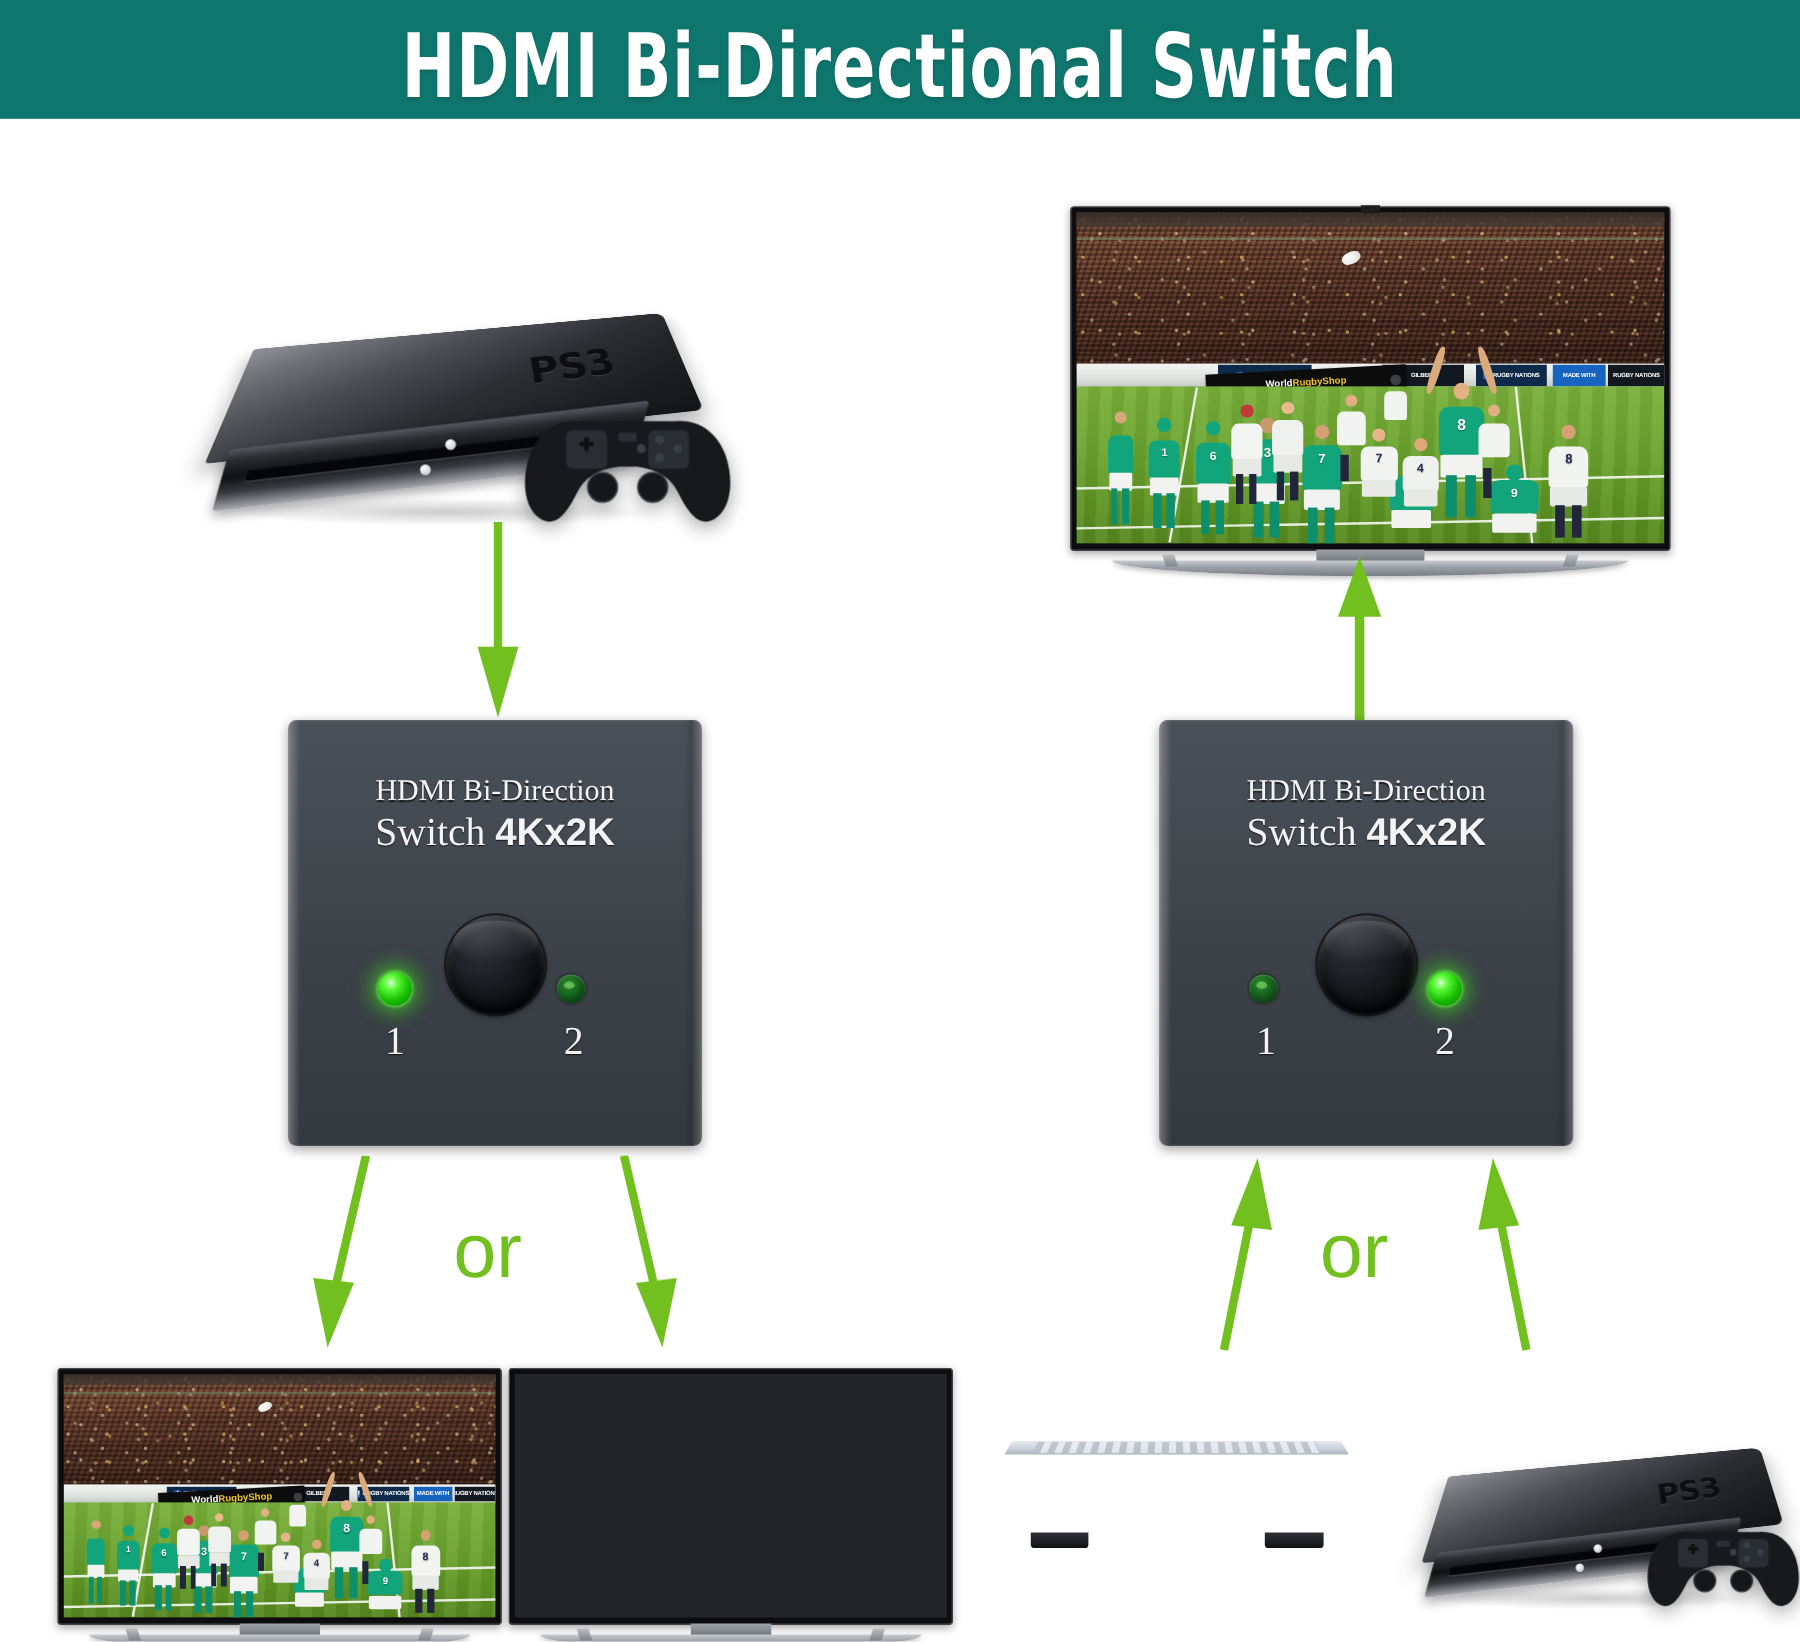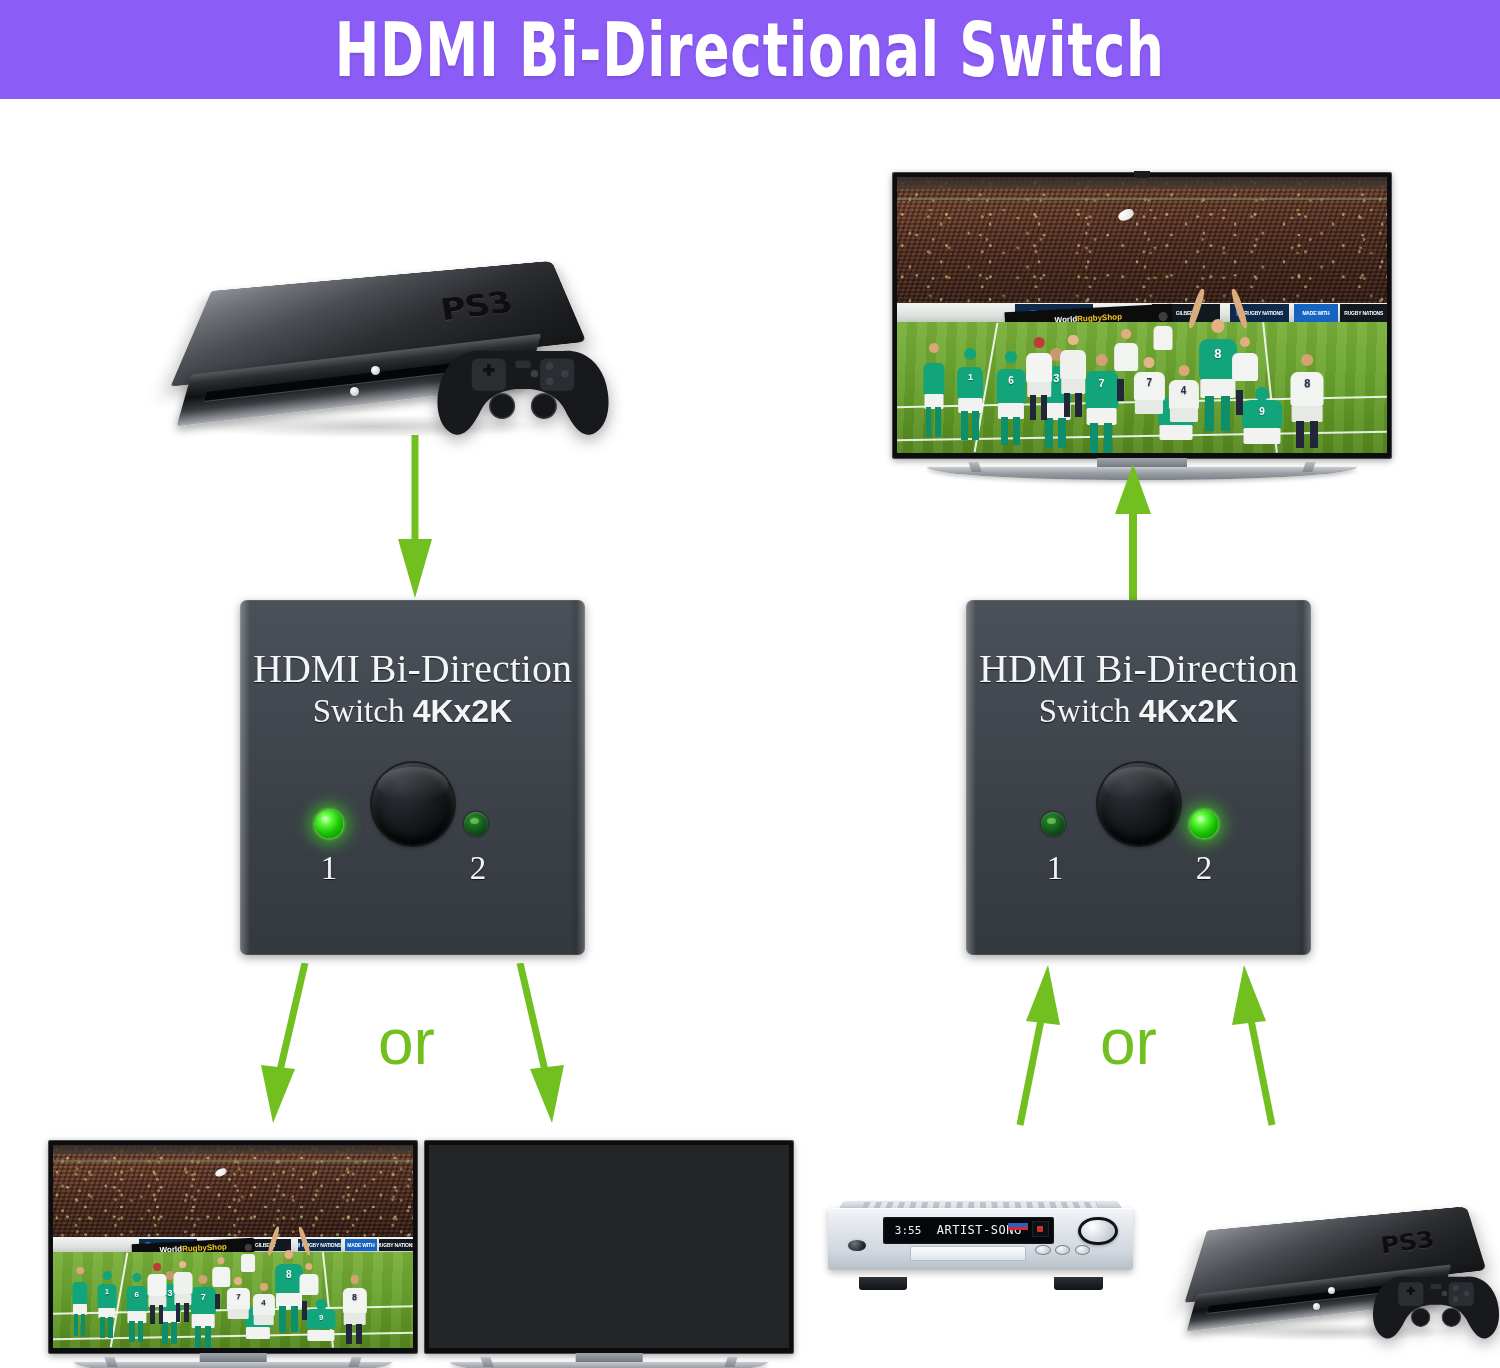--- a/index.html
+++ b/index.html
@@ -8,22 +8,22 @@
     width:1500px; height:1368px;
     background:#ffffff;
     font-family:"Liberation Sans", sans-serif;
     overflow:hidden;
     position:relative;
   }
 
   
   .banner{
     position:absolute; left:0; top:0; width:1500px; height:99px;
-    background:#8b5cf6;
-    display:flex; align-items:center; justify-content:center;
+    background:#0f766e;
+    display:flex; align-items:flex-end; justify-content:center;
   }
   .banner-title{
     color:#ffffff;
     font-family:"DejaVu Sans Condensed","Liberation Sans", sans-serif;
     font-weight:700;
     font-size:74px;
     letter-spacing:1px;
     transform:scaleX(.80);
     transform-origin:center;
     white-space:nowrap;
@@ -52,21 +52,21 @@
   .switch::after{ 
     content:""; position:absolute; right:0; top:0; width:16px; height:100%;
     background:linear-gradient(270deg,rgba(255,255,255,.22),rgba(0,0,0,.12) 55%,rgba(0,0,0,0));
   }
   .switch-label{
     position:absolute; left:0; top:45px; width:100%;
     text-align:center; pointer-events:none;
   }
   .switch-line1{
     font-family:"Liberation Serif","DejaVu Serif",serif;
-    font-size:40px; color:#f4f5f6; line-height:1.18;
+    font-size:25px; color:#f4f5f6; line-height:1.18;
     text-shadow:0 1px 1px rgba(0,0,0,.7);
   }
   .switch-line2{
     font-family:"Liberation Serif","DejaVu Serif",serif;
     font-size:33px; color:#f4f5f6; line-height:1.18;
     text-shadow:0 1px 1px rgba(0,0,0,.7);
   }
   .switch-line2 .kx{
     font-family:"Liberation Sans","DejaVu Sans",sans-serif;
     font-weight:700; font-size:32px;
@@ -811,35 +811,20 @@
     <div class="tv-stand">
       <div class="tv-neck"></div>
       <div class="tv-base"></div>
     </div>
   </div>
 
   <div class="dvd" style="left:828px; top:1190px; width:305px; height:100px;">
     <div class="dvd-top">
       <div class="dvd-vents"></div>
     </div>
-    <div class="dvd-body">
-      <div class="dvd-jack"></div>
-      <div class="dvd-btn" style="left:19%; top:42%;"></div>
-      <div class="dvd-display">
-        <span class="dvd-time">3:55</span>
-        <span class="dvd-song">ARTIST-SONG</span>
-        <div class="dvd-flag"></div>
-        <div class="dvd-eq"></div>
-      </div>
-      <div class="dvd-tray"></div>
-      <div class="dvd-btn" style="left:68%; top:60%;"></div>
-      <div class="dvd-btn" style="left:74.5%; top:60%;"></div>
-      <div class="dvd-btn" style="left:81%; top:60%;"></div>
-      <div class="dvd-knob"></div>
-    </div>
     <div class="dvd-foot" style="left:10%;"></div>
     <div class="dvd-foot" style="right:10%;"></div>
   </div>
 
   <div class="ps3" style="left:1188px; top:1172px; width:305px; height:172px;">
     <div class="ps3-top">
       <div class="ps3-logo" style="font-size:29px;">PS3</div>
     </div>
     <div class="ps3-front">
       <div class="ps3-slot"></div>

